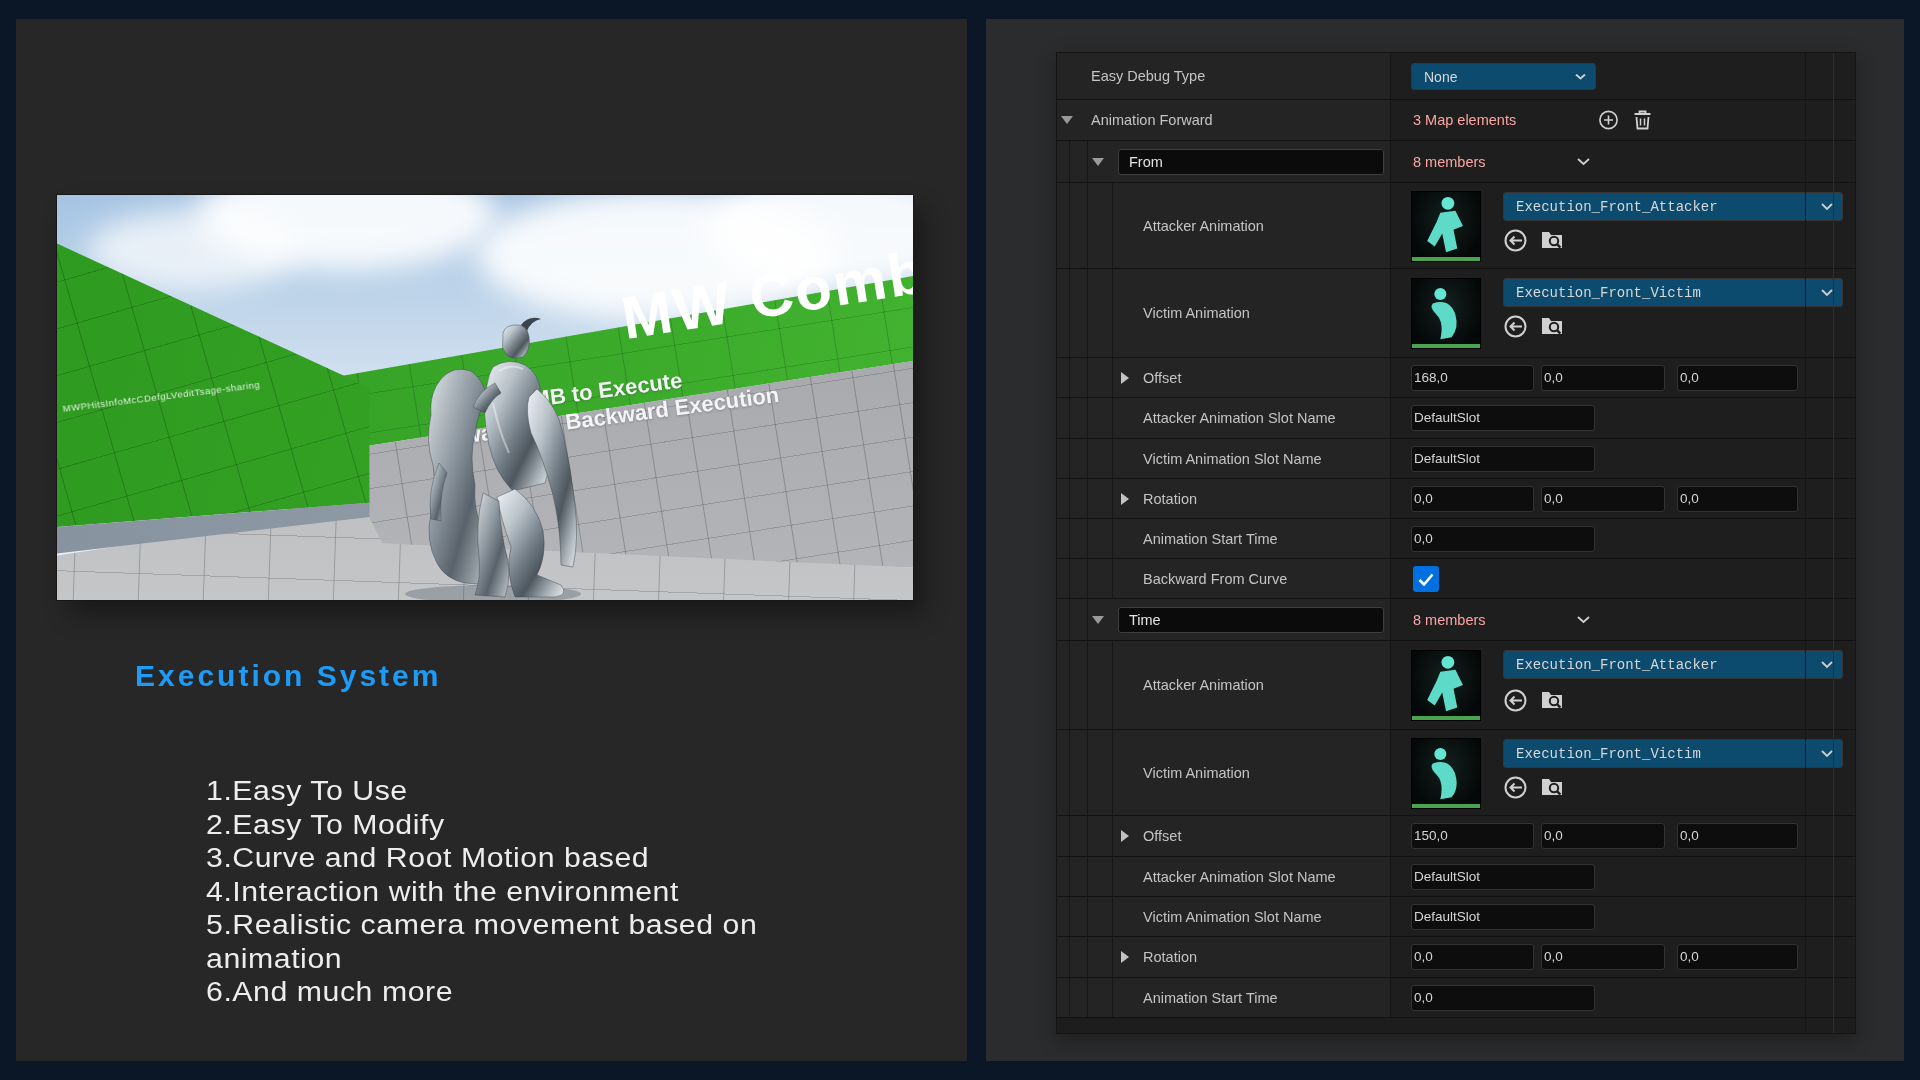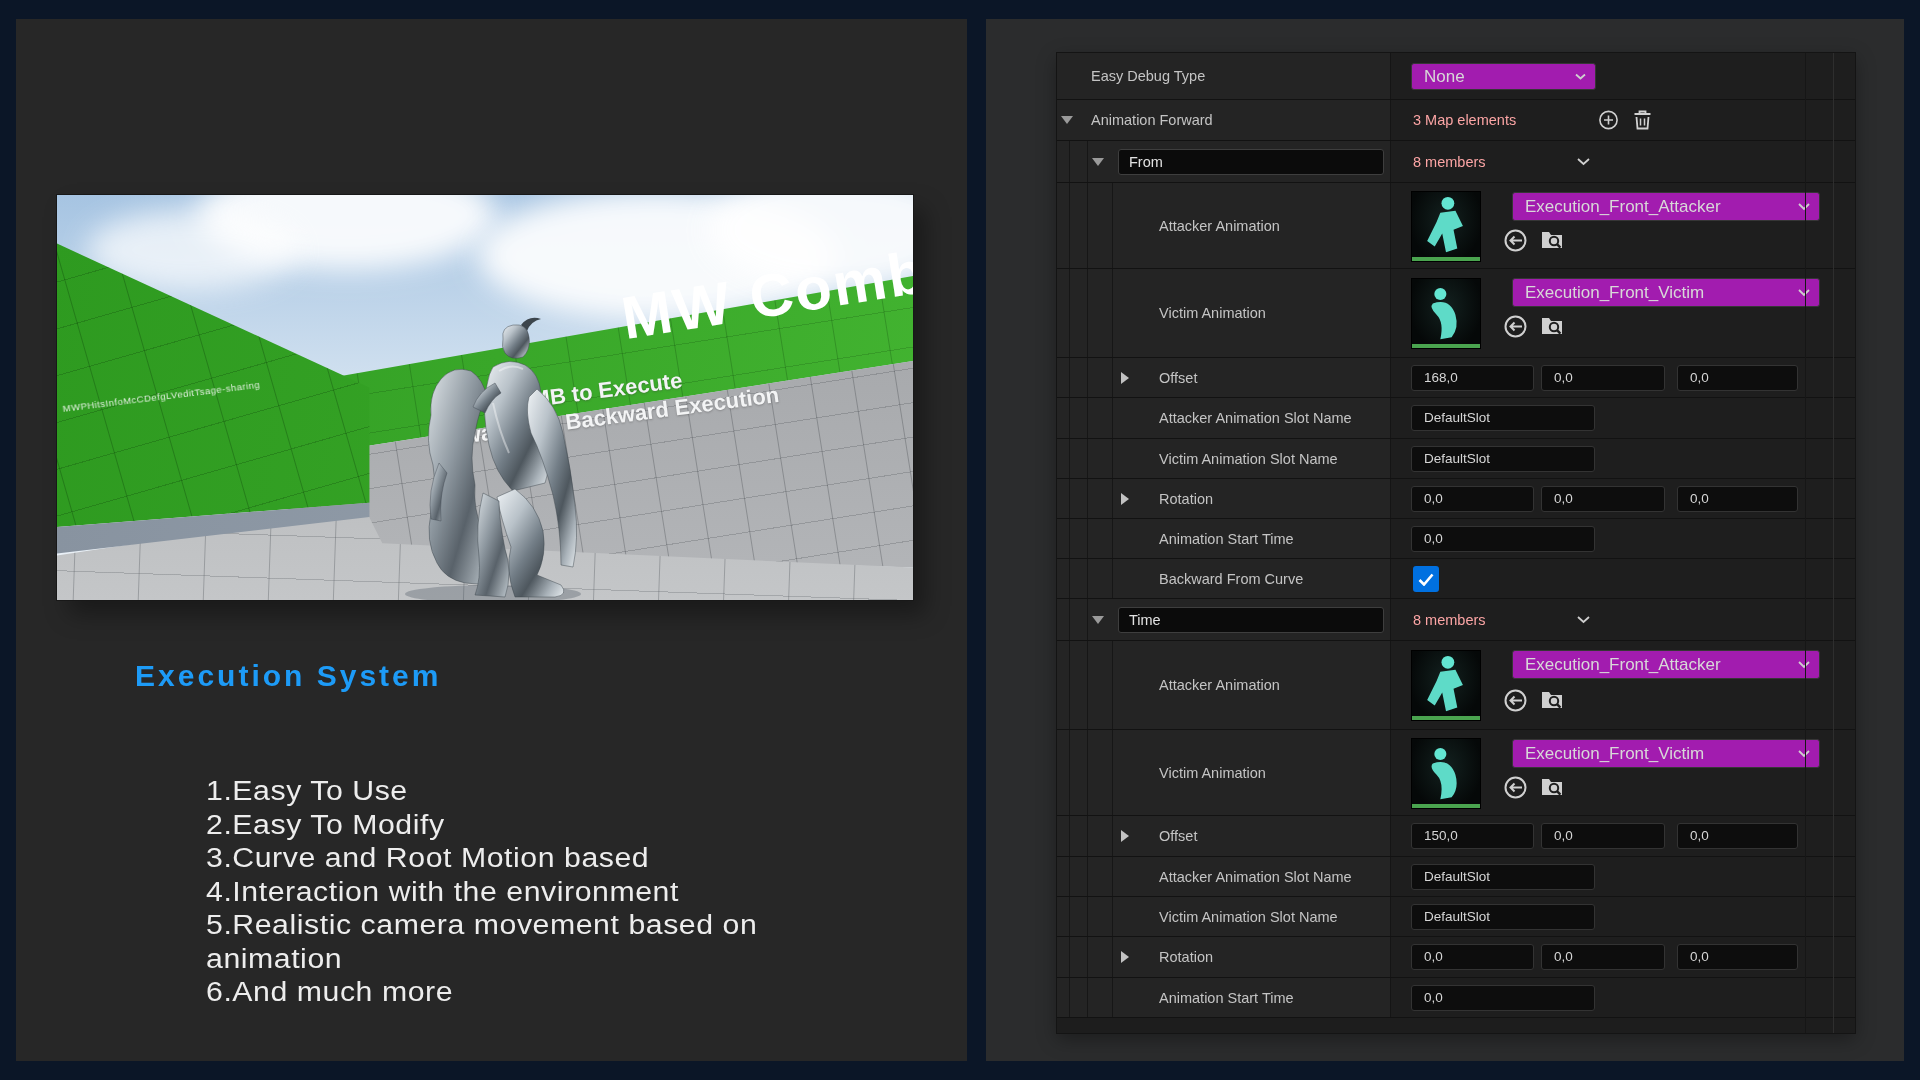--- a/index.html
+++ b/index.html
@@ -48,36 +48,36 @@
   .panel{position:absolute;left:71px;top:34px;width:798px;height:980px;background:#1d1d1d;
          box-shadow:0 0 0 1px #141414, 0 6px 18px rgba(0,0,0,.35);font-size:14.5px;color:#c4c4c4;}
   .prow{position:relative;display:flex;border-bottom:1px solid #121212;box-sizing:border-box;}
   .lcell{position:relative;flex:0 0 333px;background:#242424;background-repeat:no-repeat;}
   .vcell{position:relative;flex:1;background:#1e1e1e;border-left:1px solid #151515;}
   .lv1 .lcell{background-image:linear-gradient(#161616,#161616),linear-gradient(#161616,#161616);
               background-size:1px 100%,1px 100%;background-position:12px 0,30px 0;}
   .lv2 .lcell{background-image:linear-gradient(#161616,#161616),linear-gradient(#161616,#161616),linear-gradient(#161616,#161616);
               background-size:1px 100%,1px 100%,1px 100%;background-position:12px 0,30px 0,55px 0;}
   .lbl{position:absolute;top:50%;transform:translateY(-50%);white-space:nowrap;}
-  .l0{left:34px;} .l2{left:102px;text-align:center;}
+  .l0{left:34px;} .l2{left:86px;text-align:center;}
   .tri-down{position:absolute;top:50%;margin-top:-4px;width:0;height:0;
             border-left:6px solid transparent;border-right:6px solid transparent;border-top:8px solid #9a9a9a;}
   .tri-right{position:absolute;top:50%;margin-top:-6px;width:0;height:0;
              border-top:6px solid transparent;border-bottom:6px solid transparent;border-left:8px solid #c2c2c2;}
   .keybox{position:absolute;left:61px;top:8px;width:266px;height:26px;background:#0b0b0b;border:1px solid #3e3e3e;
           border-radius:3px;box-sizing:border-box;color:#e2e2e2;line-height:24px;padding-left:10px;}
   .vtext{position:absolute;left:22px;top:50%;transform:translateY(-50%);color:#fca5a5;white-space:nowrap;}
-  .dd{position:absolute;background:#a21caf;border:1px solid #363636;border-radius:3px;box-sizing:border-box;
-      color:#d8d8d8;font-size:17px;}
+  .dd{position:absolute;background:#0c4a6e;border:1px solid #363636;border-radius:3px;box-sizing:border-box;
+      color:#d8d8d8;font-size:14px;}
   .dd .txt{position:absolute;left:12px;top:50%;transform:translateY(-50%);white-space:nowrap;}
   .dd .chev{position:absolute;right:9px;top:50%;transform:translateY(-50%);}
   .dd-none{left:20px;top:10px;width:185px;height:27px;}
-  .dd-asset{left:121px;top:9px;width:308px;height:29px;}
+  .dd-asset{left:112px;top:9px;width:340px;height:29px;font-family:Liberation Mono, monospace;}
   .numbox{position:absolute;top:7px;height:26px;background:#0d0d0d;border:1px solid #333;border-radius:3px;
-          box-sizing:border-box;color:#d6d6d6;font-size:13.5px;line-height:24px;padding-left:12px;}
+          box-sizing:border-box;color:#d6d6d6;font-size:13.5px;line-height:24px;padding-left:2px;}
   .slotbox{left:20px;width:184px;} .nb1{left:20px;width:123px;} .nb2{left:150px;width:124px;} .nb3{left:286px;width:121px;}
   .thumb{position:absolute;left:20px;top:8px;width:70px;height:71px;background:radial-gradient(ellipse at 50% 40%,#13211f,#050808 75%);
          border:1px solid #000;box-sizing:border-box;}
   .thumb .bar{position:absolute;left:0;right:0;bottom:0;height:4px;background:#4aa44f;}
   .aicons{position:absolute;left:112px;top:45px;display:flex;gap:12px;}
   .chk{position:absolute;left:22px;top:7px;width:26px;height:26px;background:#0070e0;border-radius:3px;
        display:flex;align-items:center;justify-content:center;}
   .vline{position:absolute;top:0;bottom:0;width:1px;background:#161616;}
   .members-chev{position:absolute;left:186px;top:50%;transform:translateY(-50%);}
   .r2icons{position:absolute;left:207px;top:50%;transform:translateY(-50%);display:flex;gap:14px;}

